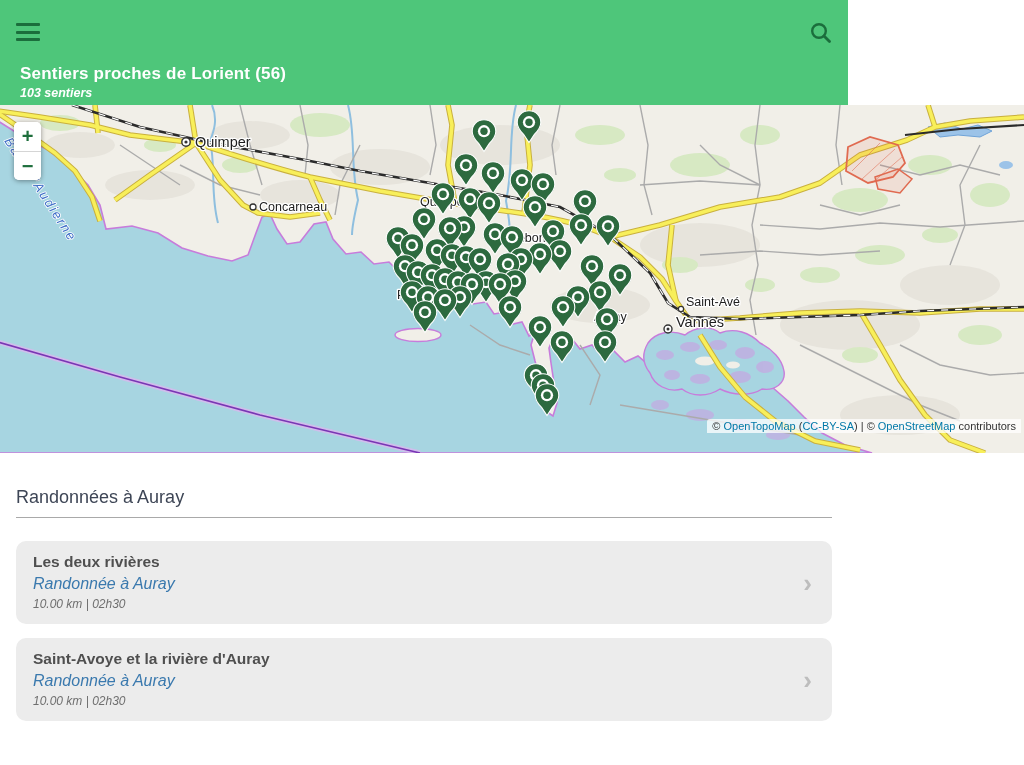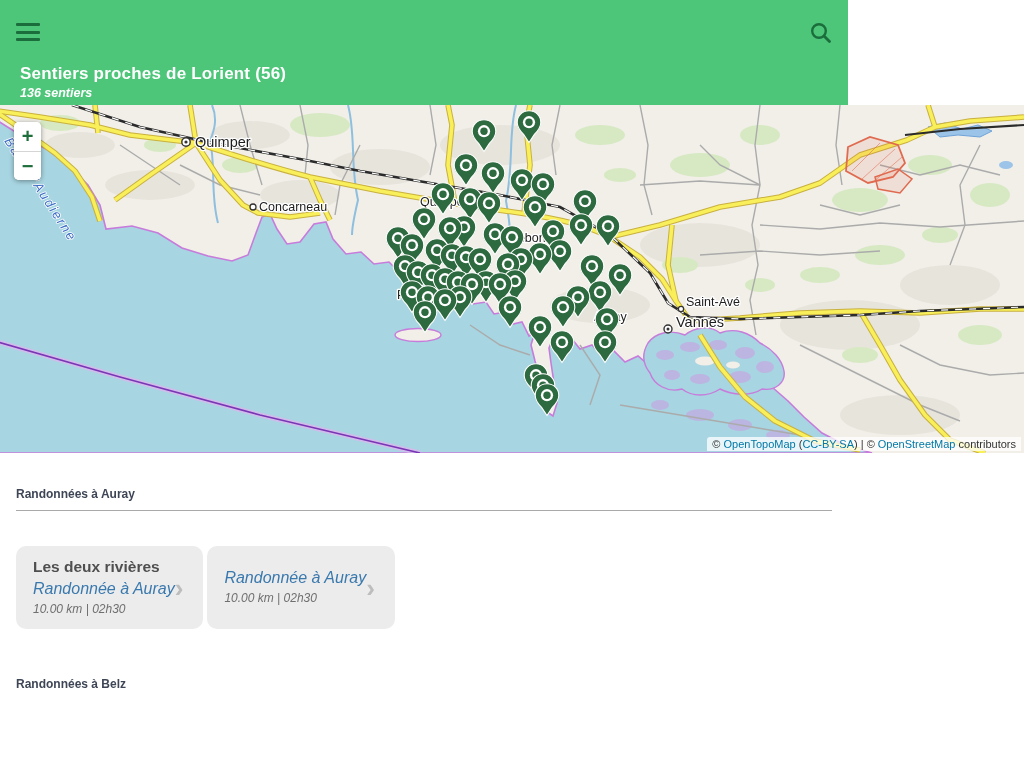--- a/index.html
+++ b/index.html
@@ -36,30 +36,30 @@
   .pinring{fill:#fff;}
   .pindot{fill:var(--pin-color);}
   .sea{fill:var(--sea-color);}
 
   .zoom-ctrl{position:absolute;left:14px;top:17px;width:27px;border-radius:5px;
     background:#fff;box-shadow:0 1px 5px rgba(0,0,0,.4);overflow:hidden;z-index:20;}
   .zoom-btn{display:block;width:27px;height:29px;background:#fff;border:none;cursor:pointer;
     color:#1E6E3C;font-size:20px;font-weight:bold;line-height:27px;text-align:center;padding:0;}
   .zoom-btn + .zoom-btn{border-top:1px solid #d5d5d5;}
 
-  .attribution{position:absolute;right:3px;bottom:2px;z-index:20;font-size:11px;color:#333;
+  .attribution{position:absolute;right:3px;bottom:20px;z-index:20;font-size:11px;color:#333;
     background:rgba(255,255,255,.75);padding:1px 5px;border-radius:3px 0 0 0;white-space:nowrap;}
   .attribution a{color:#0078A8;text-decoration:none;cursor:pointer;}
 
   
   .content{padding:0 16px;}
   .trail-section{margin-top:34px;margin-bottom:48px;}
-  .section-heading{font-size:12px;font-weight:bold;color:var(--heading-color);}
+  .section-heading{font-size:18px;font-weight:normal;color:var(--heading-color);}
   .section-rule{border:none;border-top:1px solid #A9A9A9;margin-top:9px;}
-  .cards{margin-top:35px;display:flex;flex-direction:row;gap:4px;}
+  .cards{margin-top:23px;display:flex;flex-direction:column;gap:14px;}
   .trail-card{background:var(--card-bg);border-radius:10px;padding:10px 18px 10px 17px;
     display:flex;align-items:center;justify-content:space-between;cursor:pointer;}
   .trail-title{font-size:15.5px;font-weight:bold;color:#4F4F4F;line-height:22px;}
   .trail-category{display:block;font-size:16px;font-style:italic;color:var(--link-color);line-height:21px;}
   .trail-meta{font-size:12px;font-style:italic;color:#6F6F6F;line-height:20px;}
   .chevron{color:#BDBDBD;font-size:26px;line-height:20px;font-weight:bold;padding-right:2px;}
 </style>
 </head>
 <body>
 
@@ -71,21 +71,21 @@
         <span></span>
         <span></span>
     </button>
     <button class="search-btn">
       <svg width="26" height="26" viewBox="0 0 26 26">
         <circle cx="11" cy="11" r="6.8" fill="none" stroke="var(--header-icon)" stroke-width="2.4"></circle>
         <line x1="16" y1="16" x2="21.5" y2="21.5" stroke="var(--header-icon)" stroke-width="2.8" stroke-linecap="round"></line>
       </svg>
     </button>
     <div class="header-title">Sentiers proches de Lorient (56)</div>
-    <div class="header-subtitle">136 sentiers</div>
+    <div class="header-subtitle">103 sentiers</div>
   </header>
 
   <div class="map-wrap">
     <svg width="1024" height="348" viewBox="0 0 1024 348">
 
       <rect x="0" y="0" width="1024" height="348" fill="#F1EFE8"></rect>
 
       <g fill="#E2DFD7" opacity="0.65">
         <ellipse cx="500" cy="40" rx="60" ry="20"></ellipse>
           <ellipse cx="380" cy="62" rx="50" ry="18"></ellipse>
@@ -570,20 +570,21 @@
     <div class="trail-card-text">
       <div class="trail-title">Les deux rivières</div>
       <a class="trail-category">Randonnée à Auray</a>
       <div class="trail-meta">10.00 km | 02h30</div>
     </div>
     <span class="chevron">›</span>
   </div>
 
   <div class="trail-card">
     <div class="trail-card-text">
+      <div class="trail-title">Saint-Avoye et la rivière d'Auray</div>
       <a class="trail-category">Randonnée à Auray</a>
       <div class="trail-meta">10.00 km | 02h30</div>
     </div>
     <span class="chevron">›</span>
   </div>
 </div>
   </section>
 
   <section class="trail-section">
     <h2 class="section-heading">Randonnées à Belz</h2>

